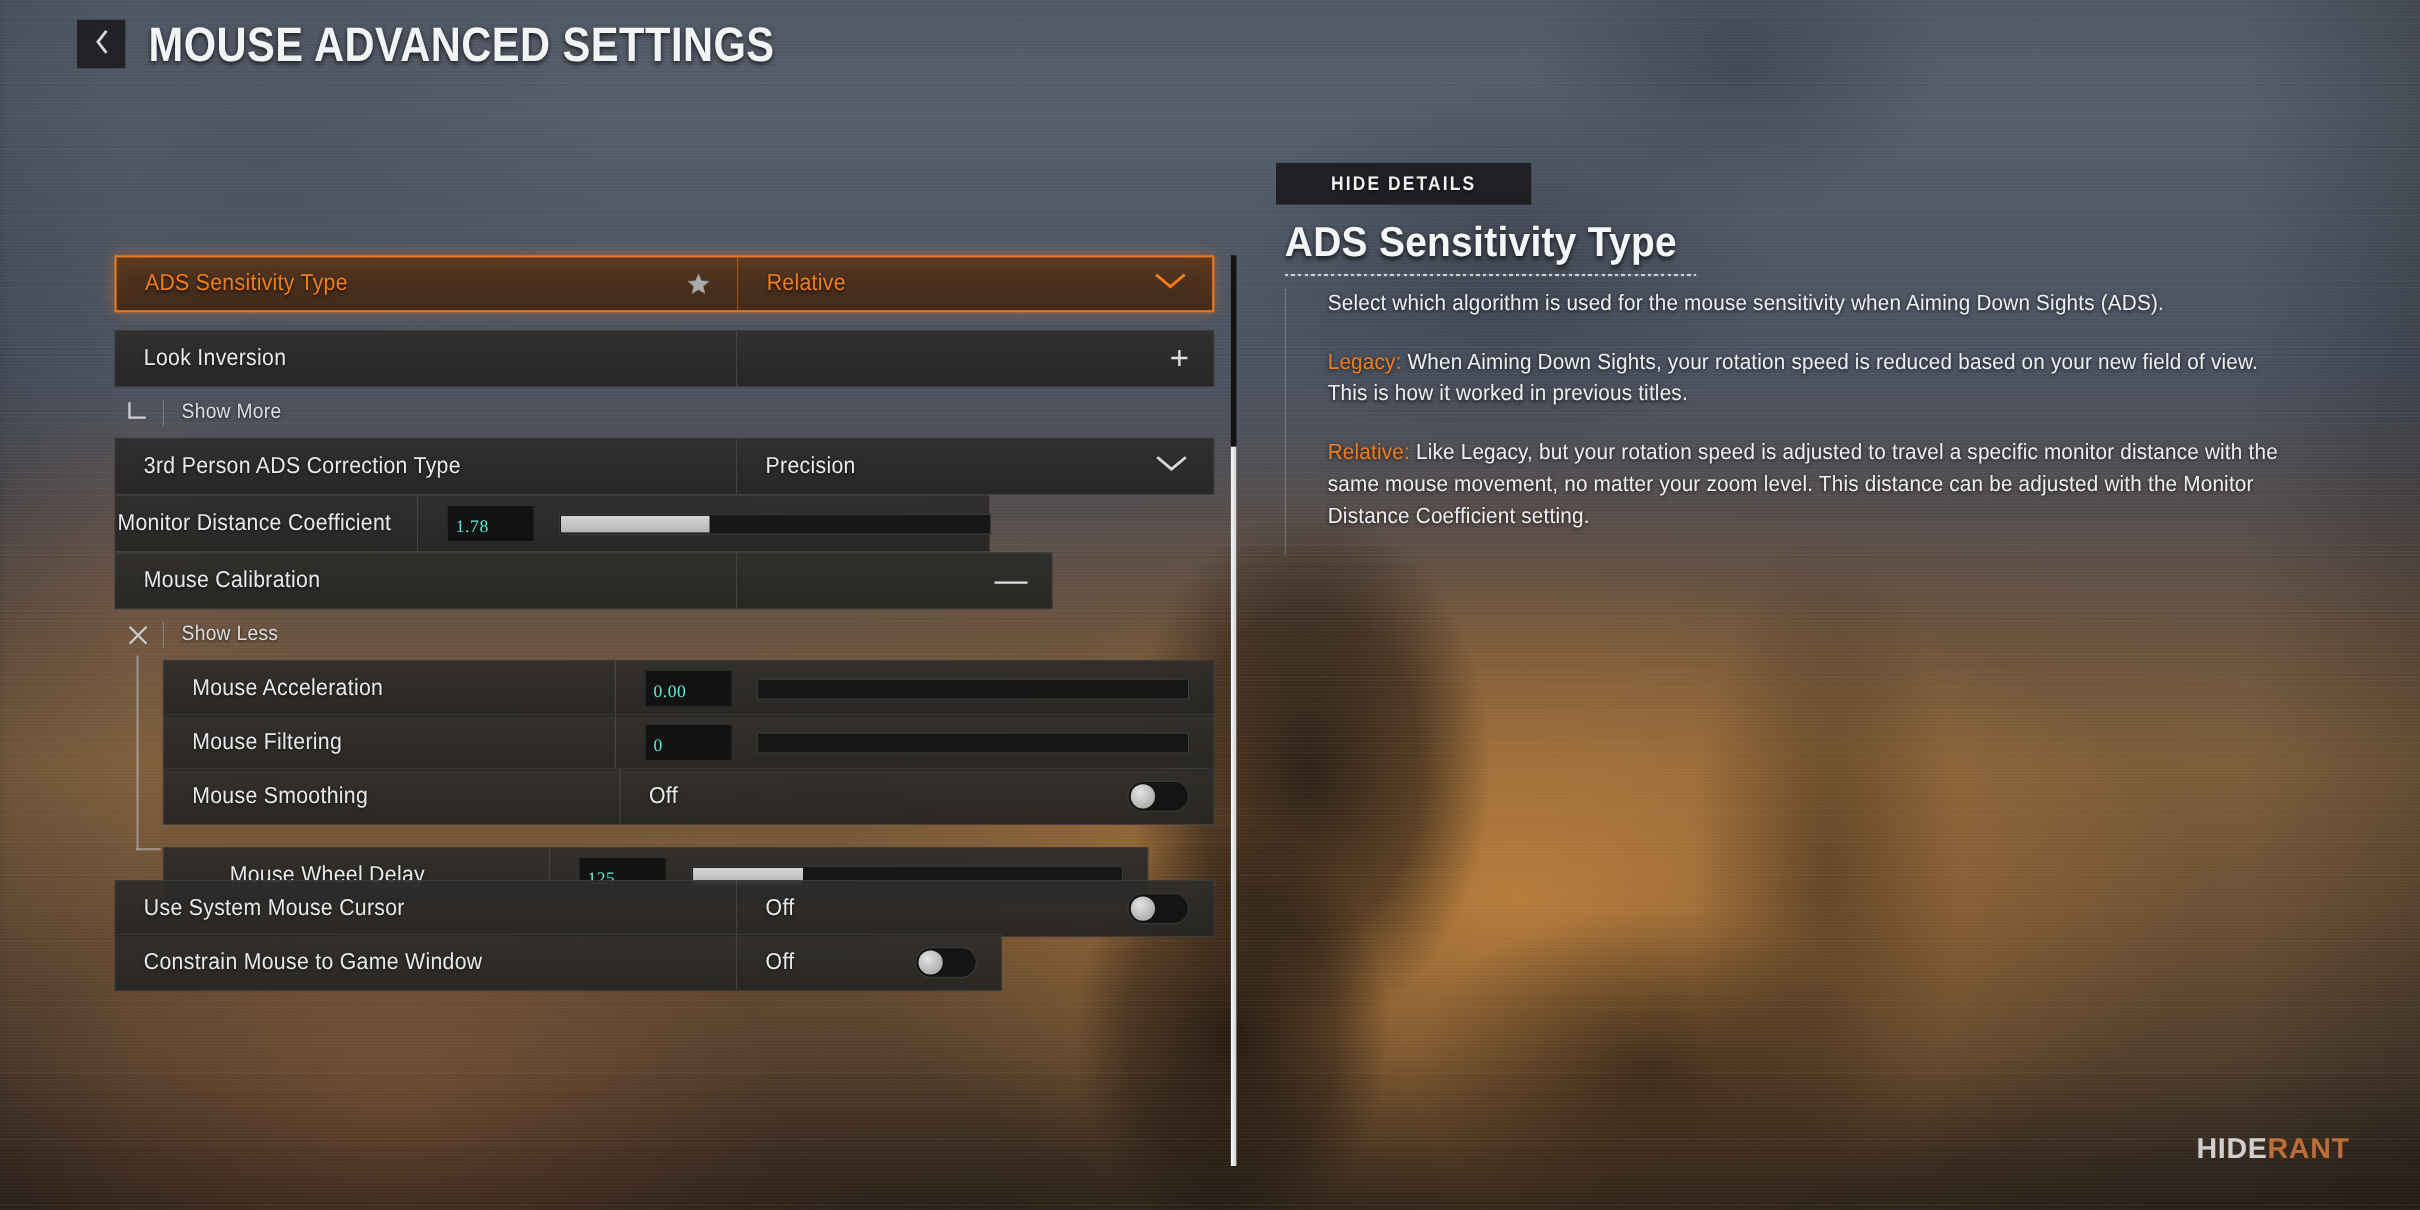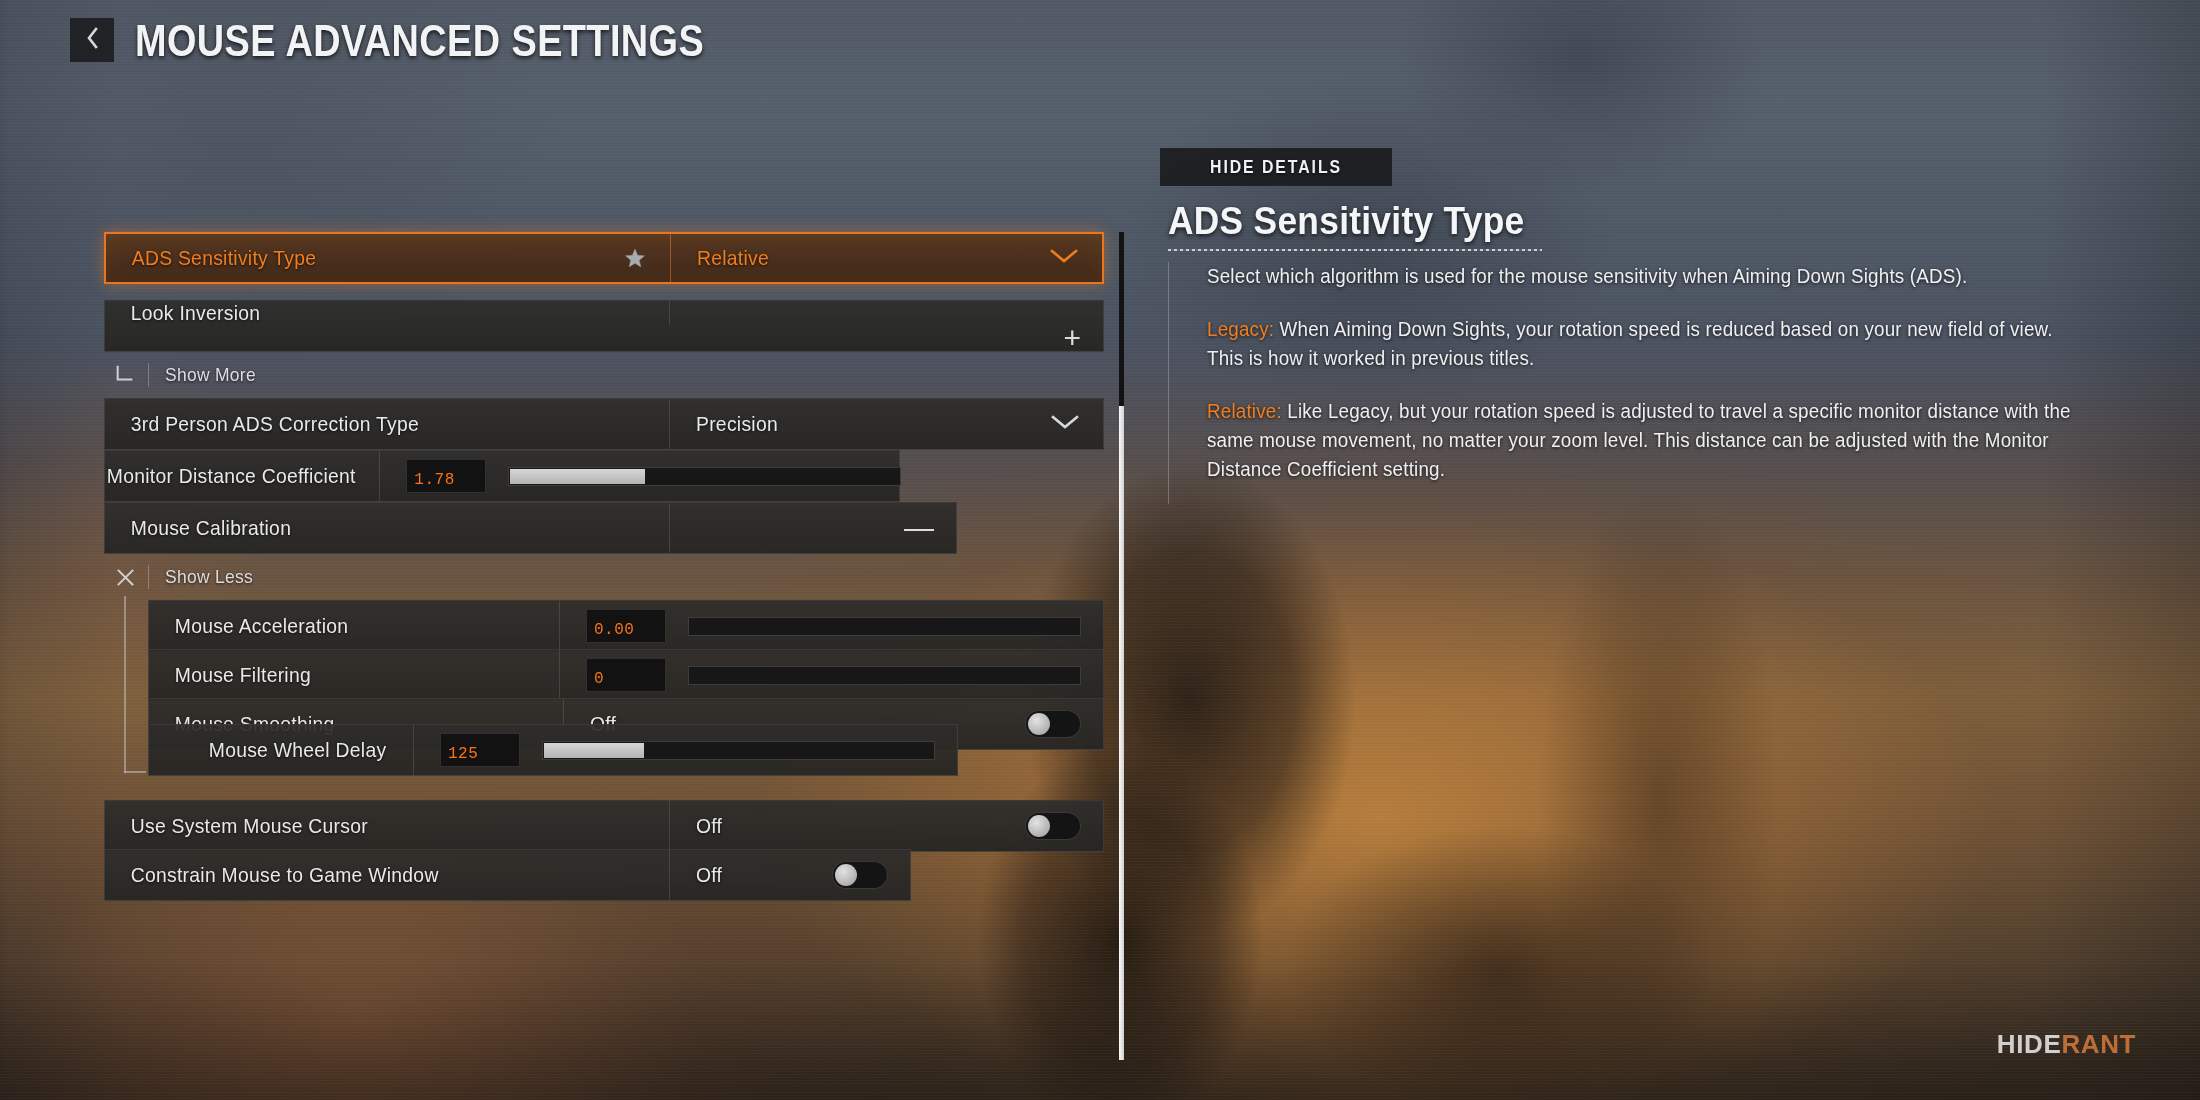--- a/index.html
+++ b/index.html
@@ -200,23 +200,23 @@
     user-select: none;
   }
 
   
   .numbox {
     width: 80px; height: 34px;
     background: #121212;
     border: 1px solid rgba(140,140,140,0.25);
     display: flex; align-items: flex-end;
     padding: 0 0 3px 7px;
-    font-family: Liberation Mono, monospace;
+    font-family: Liberation Serif, serif;
     font-size: 16px;
-    color: #f97316;
+    color: #5eead4;
     letter-spacing: 0.5px;
   }
   .slider {
     position: relative;
     margin-left: 22px;
     width: 393px; height: 19px;
     background: #171717;
     border: 1px solid rgba(150,150,150,0.30);
   }
   .slider .fill {
@@ -409,21 +409,21 @@
           </svg>
         </span>
       </div>
       <div class="value-cell">
         <span class="value-text">Relative</span>
         <span class="chevron"><svg viewBox="0 0 28 16" width="28" height="16">
             <path d="M2 3 L14 13 L26 3" stroke="#f07d1e" stroke-width="2.6" fill="none" stroke-linecap="square"></path>
           </svg></span>
       </div>
     </div>
-    <div class="row" style="left: 104px; top: 70px; width: 1000px; flex-direction: column;">
+    <div class="row" style="left: 104px; top: 70px; width: 1000px;">
       <div class="label-cell" style="width:565px">
         <span class="label">Look Inversion</span>
       </div>
       <div class="value-cell">
         <span class="value-text"></span>
         <span class="plusminus">+</span>
       </div>
     </div>
     <div class="expander" style="left: 112px; top: 128px;">
       <span class="exp-icon">
@@ -500,21 +500,21 @@
       <div class="label-cell" style="width:415px">
         <span class="label">Mouse Smoothing</span>
       </div>
       <div class="value-cell">
         <span class="value-text">Off</span>
         <span class="toggle">
           <span class="knob"></span>
         </span>
       </div>
     </div>
-    <div class="row" style="left: 148px; top: 494px; width: 810px; padding-left: 34px;">
+    <div class="row" style="left: 148px; top: 540px; width: 896px; padding-left: 34px;">
       <div class="label-cell" style="width:521px">
         <span class="label">Mouse Wheel Delay</span>
       </div>
       <div class="value-cell">
         <span class="numbox">125</span>
         <span class="slider">
           <span class="fill" style="width:calc(26% - 2px)"></span>
         </span>
       </div>
     </div>

